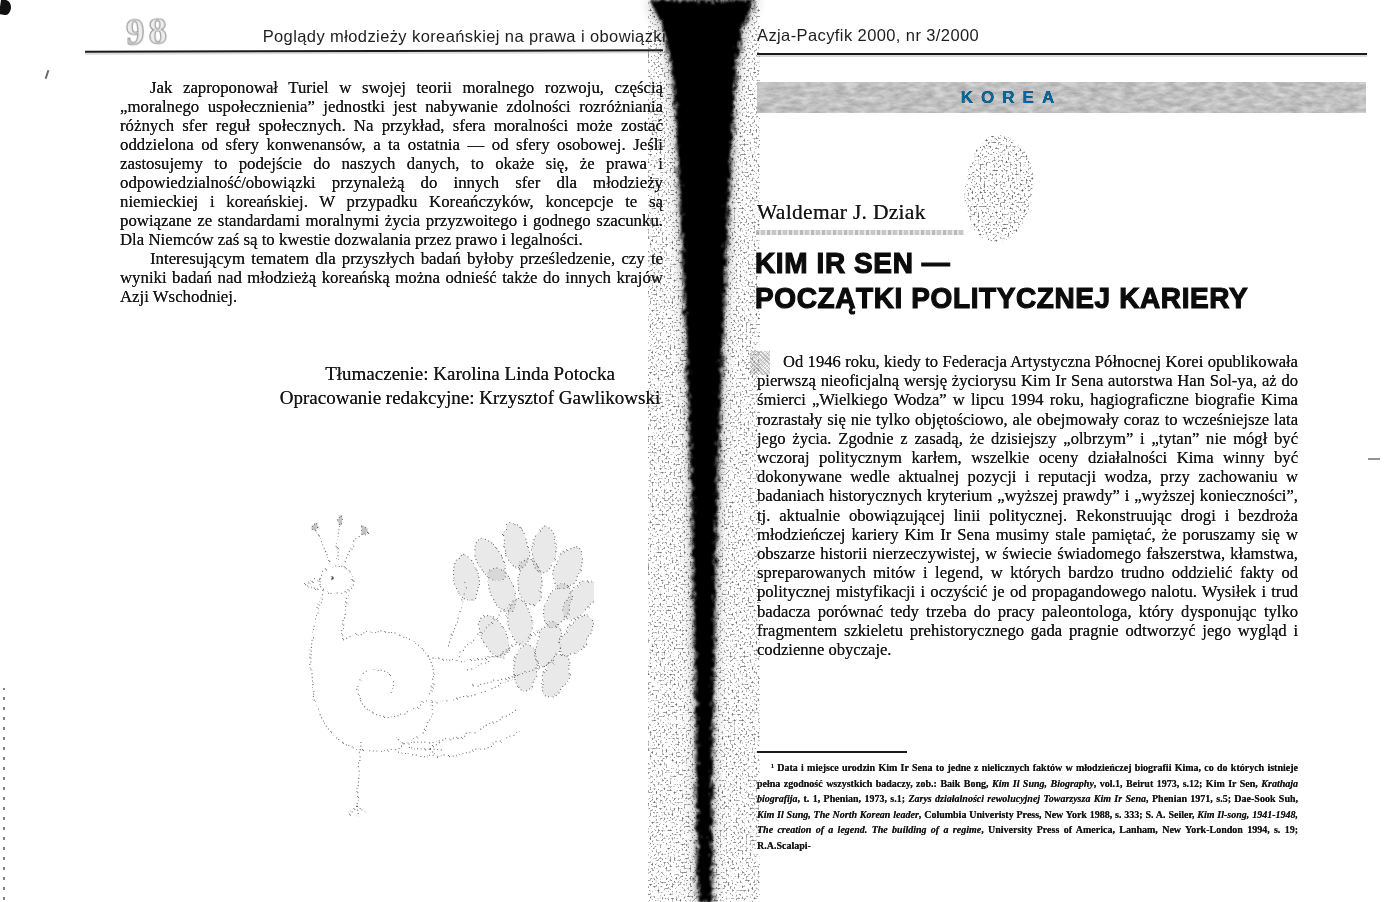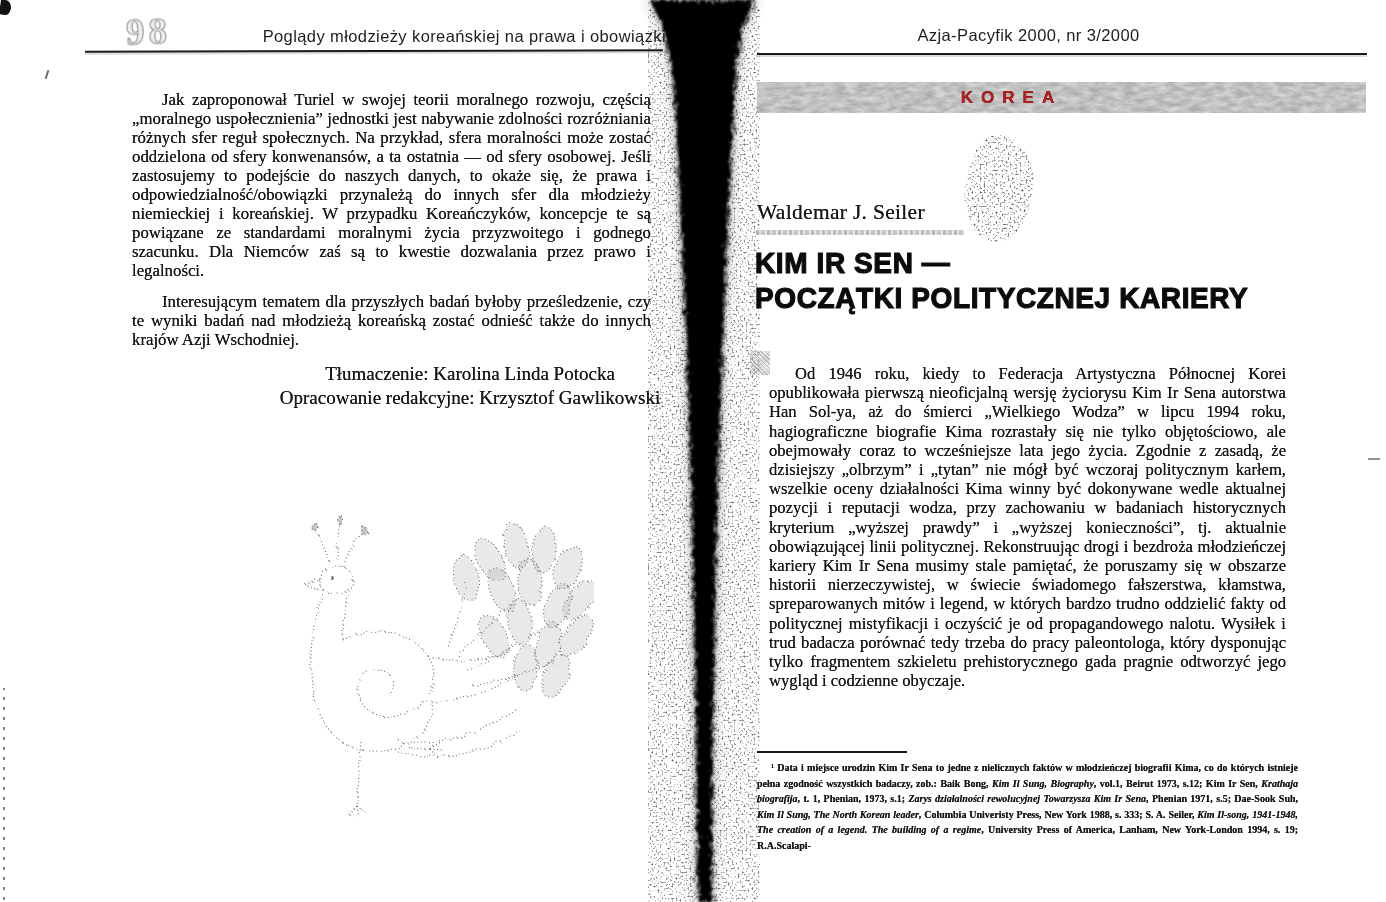--- a/index.html
+++ b/index.html
@@ -7,49 +7,49 @@
     position:relative;width:1386px;height:902px;background:#ffffff;
     overflow:hidden;font-family:"Liberation Serif",serif;color:#161616;
   }
   .abs{position:absolute;}
   
   .running-head{
     font-family:"Liberation Sans",sans-serif;font-size:16.5px;letter-spacing:.4px;
     color:#1d1d1d;white-space:nowrap;
   }
   .rh-left{left:85px;top:27px;width:543px;text-align:right;transform:translateX(38px);}
-  .rh-right{left:757px;top:26px;width:543px;text-align:center;}
+  .rh-right{left:757px;top:26px;width:543px;text-align:left;}
   .head-rule{height:2.4px;background:#1a1a1a;box-shadow:0 2px 0 rgba(0,0,0,.14);}
   .hr-left{left:85px;top:50px;width:578px;transform:rotate(-0.15deg);}
   .hr-right{left:757px;top:53px;width:610px;}
   
   .pageno{
     left:126px;top:10px;font-size:37px;font-weight:bold;letter-spacing:4px;
     color:rgba(190,190,190,.28);-webkit-text-stroke:1.2px #9b9b9b;
     filter:blur(.25px);transform:rotate(-2deg);
   }
   
   .body-col{line-height:19px;font-size:16.8px;text-align:justify;
     text-shadow:0 0 .35px rgba(0,0,0,.85);}
-  .body-col p{margin:12px;text-indent:30px;}
+  .body-col p{margin:0;text-indent:30px;}
   .col-left{left:120px;top:78px;width:543px;}
   .col-right{left:757px;top:352px;width:541px;font-size:16.6px;line-height:19.2px;}
   .col-right p{text-indent:26px;}
   
   .credits{left:225px;top:362px;width:490px;text-align:center;
     font-size:19px;line-height:23.5px;text-shadow:0 0 .35px rgba(0,0,0,.85);}
   
   .banner{
     left:757px;top:82px;width:609px;height:31px;background:#d8d8d8;
     display:flex;align-items:center;justify-content:center;padding-right:148px;
     box-sizing:border-box;overflow:hidden;
   }
   .banner-label{
     position:relative;z-index:2;font-family:"Liberation Sans",sans-serif;
-    font-weight:bold;font-size:17px;letter-spacing:8px;color:#b91c1c;
+    font-weight:bold;font-size:17px;letter-spacing:8px;color:#0369a1;
     text-shadow:0 0 .5px #000;
     padding-left:48px;
   }
   .banner-noise{position:absolute;left:0;top:0;z-index:1;}
   
   .author{left:757px;top:200px;font-size:21.5px;letter-spacing:.3px;
     text-shadow:0 0 .4px rgba(0,0,0,.8);}
   .author-underline{
     left:756px;top:230px;width:208px;height:5px;opacity:.6;filter:blur(.4px);
     background:repeating-linear-gradient(90deg,#8d8d8d 0 3px,#cfcfcf 3px 5px,#a3a3a3 5px 9px,#dcdcdc 9px 11px);
@@ -116,21 +116,21 @@
     <polygon points="30,0 44,30 52,70 56,120 59,180 62,250 66,330 69,420 72,520 74,620 76,720 77,820 78,902 92,902 92,820 93,720 95,620 97,520 100,420 103,330 107,250 110,180 113,120 116,70 122,30 135,0" fill="#060606" filter="url(#grough)"></polygon>
   </svg>
 
   <div class="abs pageno">98</div>
 
   <div class="abs running-head rh-left">Poglądy młodzieży koreańskiej na prawa i obowiązki</div>
   <div class="abs head-rule hr-left"></div>
 
   <div class="abs body-col col-left">
     <p>Jak zaproponował Turiel w swojej teorii moralnego rozwoju, częścią „moralnego uspołecznienia” jednostki jest nabywanie zdolności rozróżniania różnych sfer reguł społecznych. Na przykład, sfera moralności może zostać oddzielona od sfery konwenansów, a ta ostatnia — od sfery osobowej. Jeśli zastosujemy to podejście do naszych danych, to okaże się, że prawa i odpowiedzialność/obowiązki przynależą do innych sfer dla młodzieży niemieckiej i koreańskiej. W przypadku Koreańczyków, koncepcje te są powiązane ze standardami moralnymi życia przyzwoitego i godnego szacunku. Dla Niemców zaś są to kwestie dozwalania przez prawo i legalności.</p>
-    <p>Interesującym tematem dla przyszłych badań byłoby prześledzenie, czy te wyniki badań nad młodzieżą koreańską zostać odnieść także do innych krajów Azji Wschodniej.</p>
+    <p>Interesującym tematem dla przyszłych badań byłoby prześledzenie, czy te wyniki badań nad młodzieżą koreańską można odnieść także do innych krajów Azji Wschodniej.</p>
   </div>
 
   <div class="abs credits">
     <div>Tłumaczenie: Karolina Linda Potocka</div>
     <div>Opracowanie redakcyjne: Krzysztof Gawlikowski</div>
   </div>
 
   <svg class="abs" style="left:258px;top:486px" width="336" height="348" viewBox="0 0 336 348">
     <g fill="none" stroke="#4a4a4a" stroke-width="1.1" stroke-dasharray="1 2.6" opacity="0.85" filter="url(#rough)">
 
@@ -193,21 +193,21 @@
   <div class="abs running-head rh-right">Azja-Pacyfik 2000, nr 3/2000</div>
   <div class="abs head-rule hr-right"></div>
 
   <div class="abs banner">
     <svg class="banner-noise" width="609" height="31">
         <rect width="609" height="31" filter="url(#mottle)"></rect>
       </svg>
     <span class="banner-label">KOREA</span>
   </div>
 
-  <div class="abs author">Waldemar J. Seiler</div>
+  <div class="abs author">Waldemar J. Dziak</div>
   <div class="abs author-underline"></div>
 
   <svg class="abs" style="left:956px;top:130px" width="85" height="118" viewBox="0 0 85 118">
     <clipPath id="blobclip">
       <path d="M42 4 C70 10 82 38 76 66 C70 96 56 114 38 112 C20 110 6 88 9 58 C12 30 22 8 42 4 Z"></path>
     </clipPath>
     <g clip-path="url(#blobclip)">
       <rect width="85" height="118" filter="url(#speckN)" opacity="0.6"></rect>
     </g>
   </svg>

